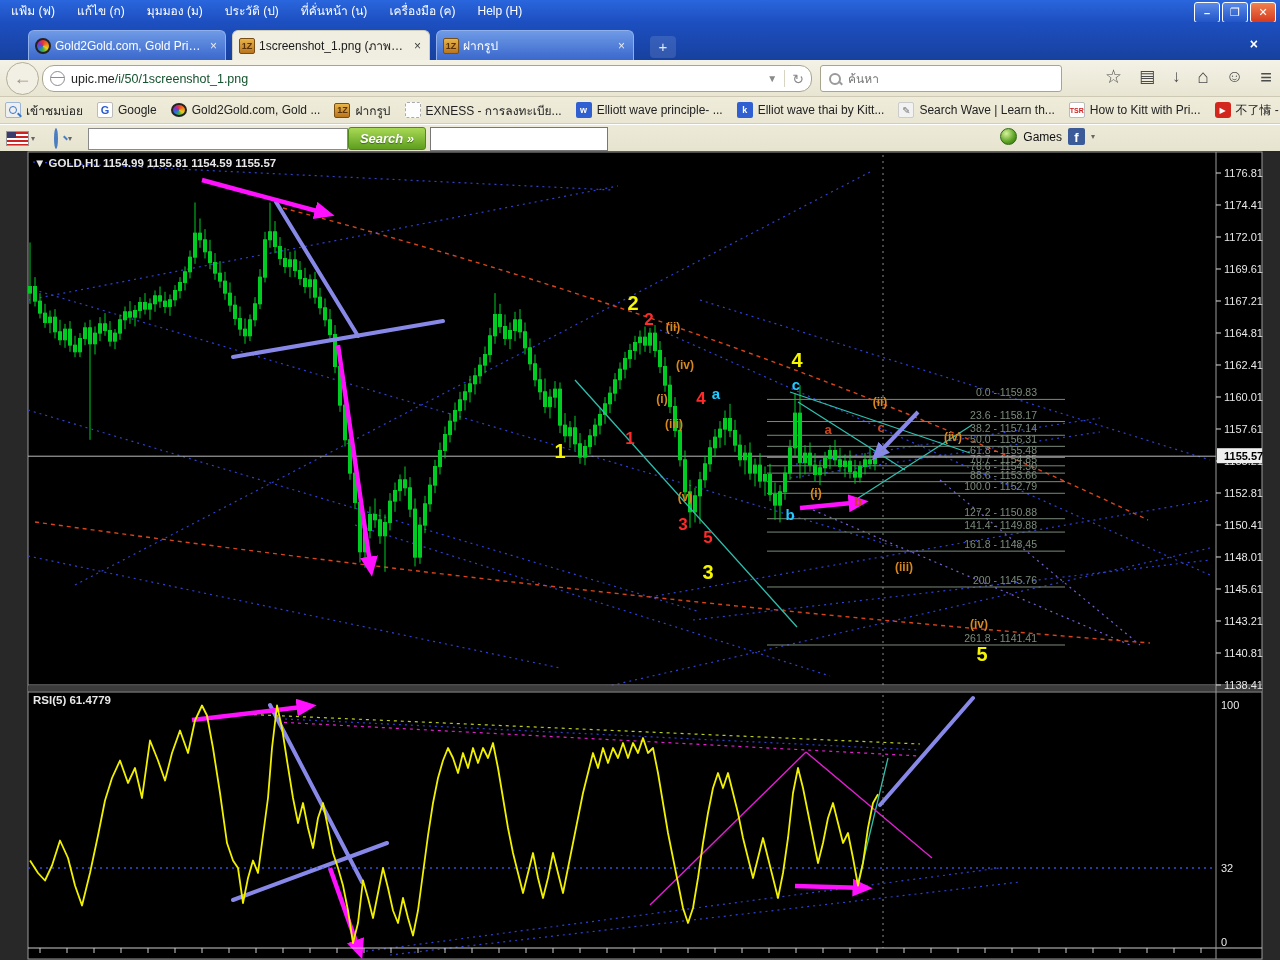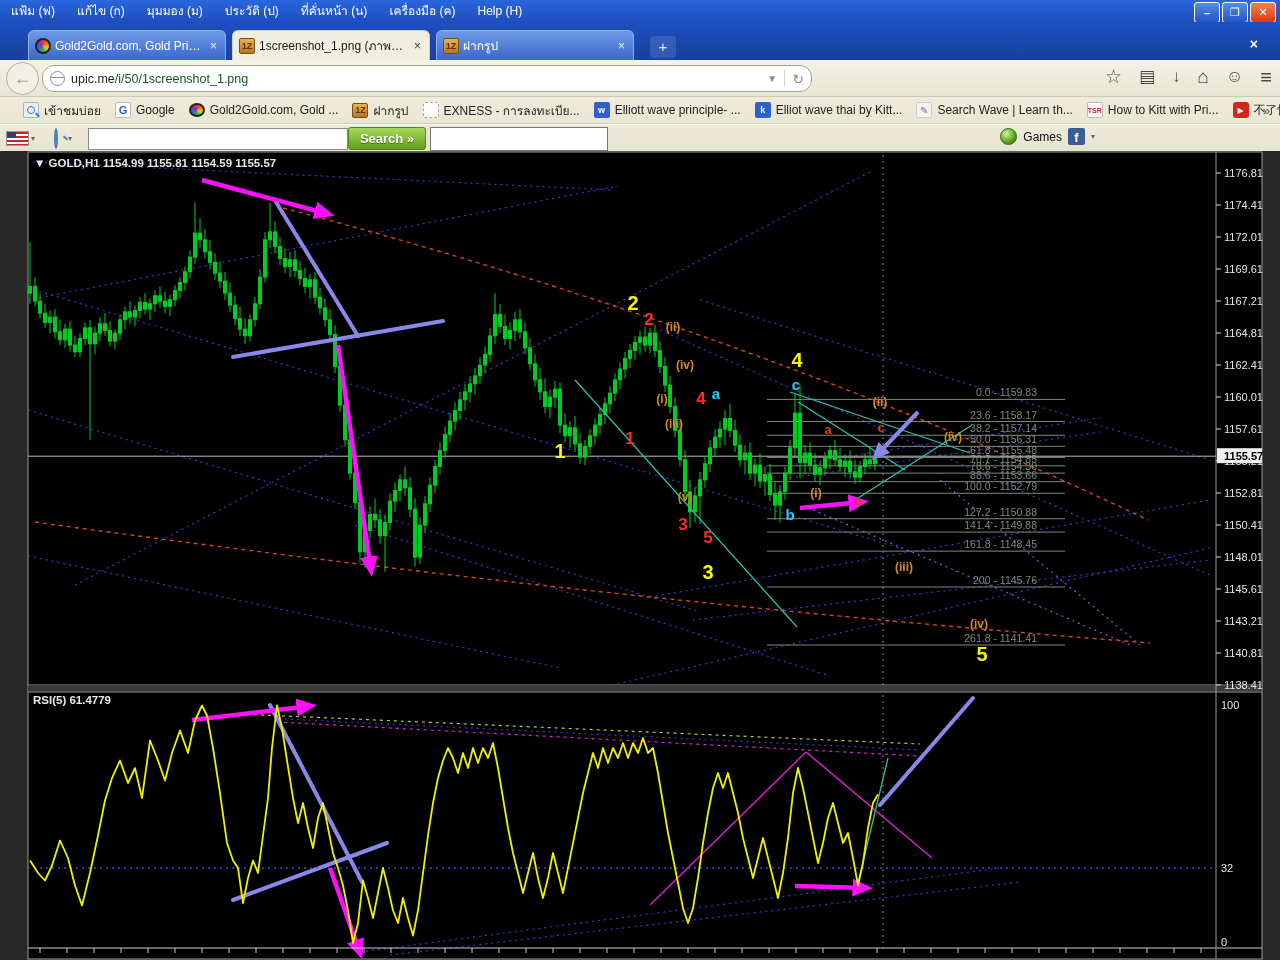--- a/index.html
+++ b/index.html
@@ -49,21 +49,21 @@
   #searchbar{position:absolute;left:820px;top:5px;width:240px;height:25px;background:#fff;
     border:1px solid #a9a48e;border-radius:3px;display:flex;align-items:center;}
   .mag{width:8px;height:8px;border:2px solid #9a9a9a;border-radius:50%;position:relative;margin:0 5px 0 8px;}
   .mag::after{content:"";position:absolute;left:7px;top:7px;width:5px;height:2px;background:#9a9a9a;transform:rotate(45deg);}
   #searchbar input{border:none;outline:none;flex:1;font-size:12px;font-family:inherit;background:transparent;color:#333;}
   .navicons{position:absolute;right:8px;top:4px;display:flex;align-items:center;gap:17px;color:#4c4c4c;}
   .navicons .nico{font-size:17px;line-height:26px;}
   
   #bookmarks{position:absolute;left:0;top:97px;width:1280px;height:27px;
     background:linear-gradient(#efecda,#e9e6d3);border-bottom:1px solid #d2ceb9;
-    display:flex;align-items:center;font-size:12px;color:#222;padding-left:23px;box-sizing:border-box;}
+    display:flex;align-items:center;font-size:12px;color:#222;padding-left:5px;box-sizing:border-box;}
   .bm{display:flex;align-items:center;gap:5px;margin-right:14px;white-space:nowrap;}
   .bi{width:16px;height:16px;border-radius:2px;display:flex;align-items:center;justify-content:center;
     font-size:9px;font-weight:bold;box-sizing:border-box;}
   .bi-freq{background:#efefef;border:1px solid #9db6d8;}
   .bi-freq .mag{margin:0;border-color:#3a76c8;}.bi-freq .mag::after{background:#3a76c8;}
   .bi-google{background:#fff;border:1px solid #bbb;color:#2a5bd0;font-size:11px;}
   .bi-exness{border:1.5px dashed #aaa;background:#fdfdfd;}
   .bi-wave{background:#2f5fd0;color:#fff;}
   .bi-pencil{background:#f2f2f2;border:1px solid #ccc;color:#777;font-size:10px;}
   .bi-tsr{background:#fff;border:1px solid #bbb;color:#c22;font-size:7px;letter-spacing:0;}
@@ -74,21 +74,21 @@
     background:linear-gradient(#edead8,#e6e3cf);border-bottom:1px solid #c6c2ac;}
   .usflag{position:absolute;left:6px;top:6px;width:21px;height:13px;border:1px solid #999;
     background:repeating-linear-gradient(#c22 0 2px,#fff 2px 4px);}
   .usflag::after{content:"";position:absolute;left:0;top:0;width:9px;height:6px;background:#3c3b6e;}
   .caret{color:#666;font-size:8px;}
   #t2-mag{position:absolute;left:46px;top:5px;}
   #t2-mag .mag{border-color:#4a7ec0;}#t2-mag .mag::after{background:#4a7ec0;}
   #t2-input1{position:absolute;left:88px;top:3px;width:254px;height:18px;border:1px solid #8a8a8a;background:#fff;}
   #t2-search{position:absolute;left:348px;top:2px;width:76px;height:21px;border:1px solid #4e8816;border-radius:3px;
     background:linear-gradient(#a8d955,#5f9e1f);color:#fff;font-weight:bold;font-size:13px;
-    display:flex;align-items:center;justify-content:center;text-shadow:0 1px 1px #3a6a10;}
+    display:flex;align-items:center;justify-content:center;text-shadow:0 1px 1px #3a6a10;font-style:italic;}
   #t2-input2{position:absolute;left:430px;top:2px;width:172px;height:20px;border:1px solid #777;background:#fff;}
   #t2-right{position:absolute;right:185px;top:3px;display:flex;align-items:center;gap:6px;font-size:12px;color:#111;}
   .games-orb{width:17px;height:17px;border-radius:50%;background:radial-gradient(circle at 35% 30%,#d8f39a,#58a021 60%,#2f6a10);border:1px solid #2f6a10;box-sizing:border-box;}
   .fb{width:17px;height:17px;background:#3b5a98;border-radius:2px;color:#fff;font-weight:bold;
     font-size:13px;display:flex;align-items:flex-end;justify-content:center;line-height:15px;}
   
   #page{position:absolute;left:0;top:151px;width:1280px;height:809px;background:#282828;}
   #chart-svg{position:absolute;left:0;top:0;}
 </style>
 </head>
@@ -132,20 +132,24 @@
 <div id="navbar">
   <div id="backbtn">←</div>
   <div id="urlbar">
     <span class="globe"></span>
     <span class="host">upic.me</span>
     <span class="path">/i/50/1screenshot_1.png</span>
     <span class="spring"></span>
     <span class="uicon">▼</span>
     <span class="sep"></span>
     <span class="uicon" style="font-size:14px">↻</span>
+  </div>
+  <div id="searchbar">
+    <span class="mag"></span>
+    <input placeholder="ค้นหา" style="">
   </div>
   <div class="navicons">
     <span class="nico" style="font-size:19px">☆</span>
     <span class="nico">▤</span>
     <span class="nico" style="font-weight:bold">↓</span>
     <span class="nico" style="font-size:19px">⌂</span>
     <span class="nico">☺</span>
     <span class="nico" style="font-size:20px">≡</span>
   </div>
 </div>

